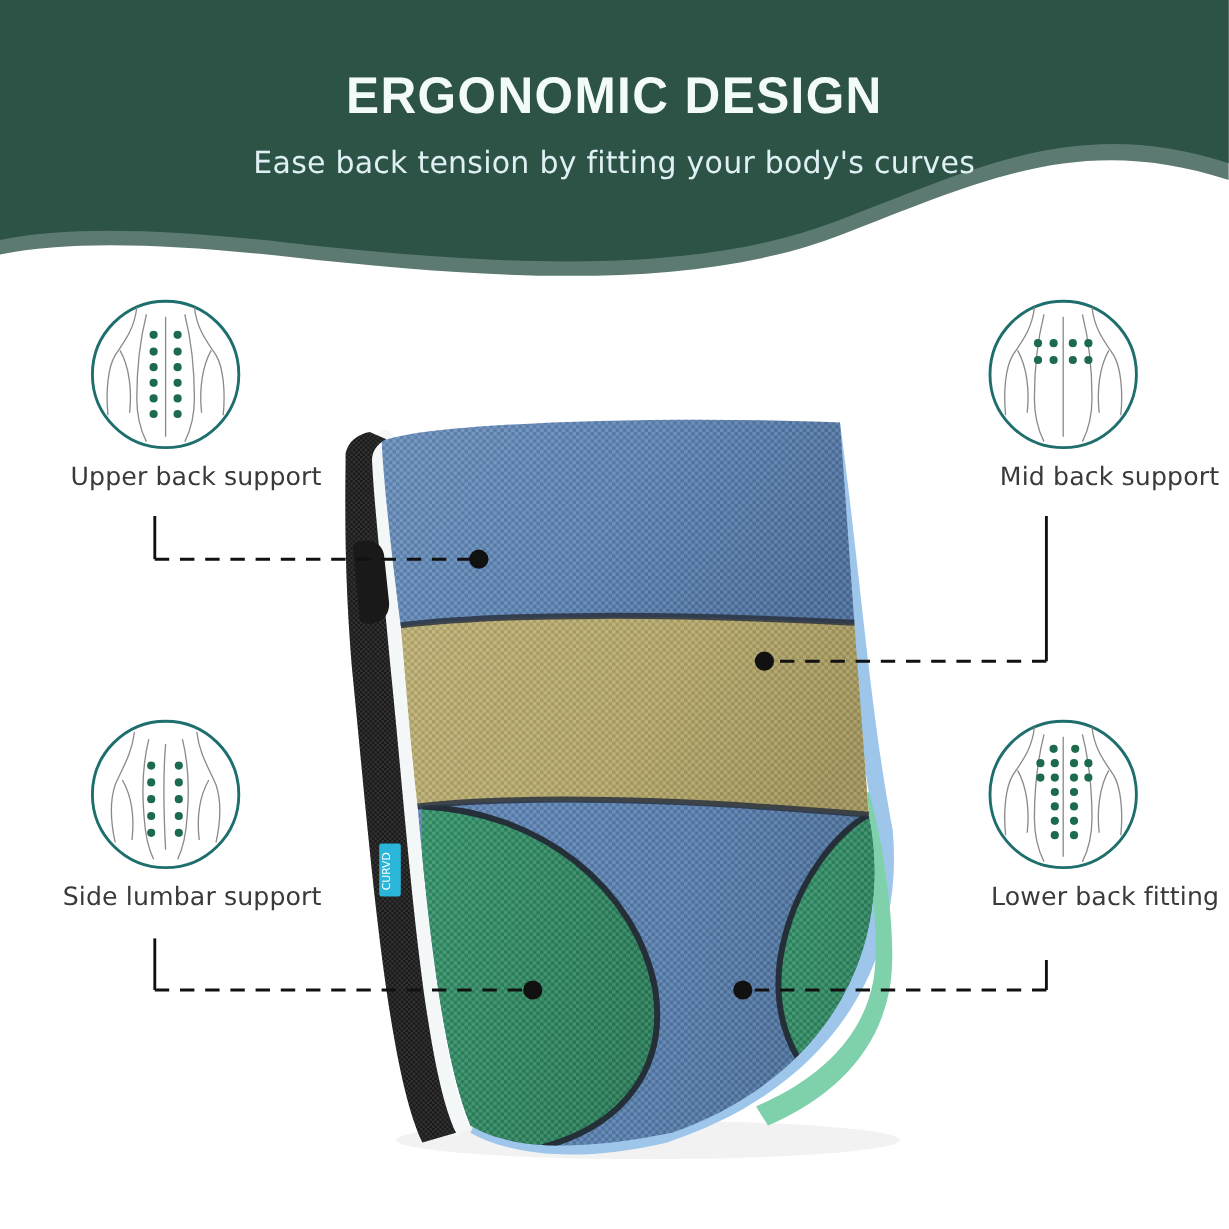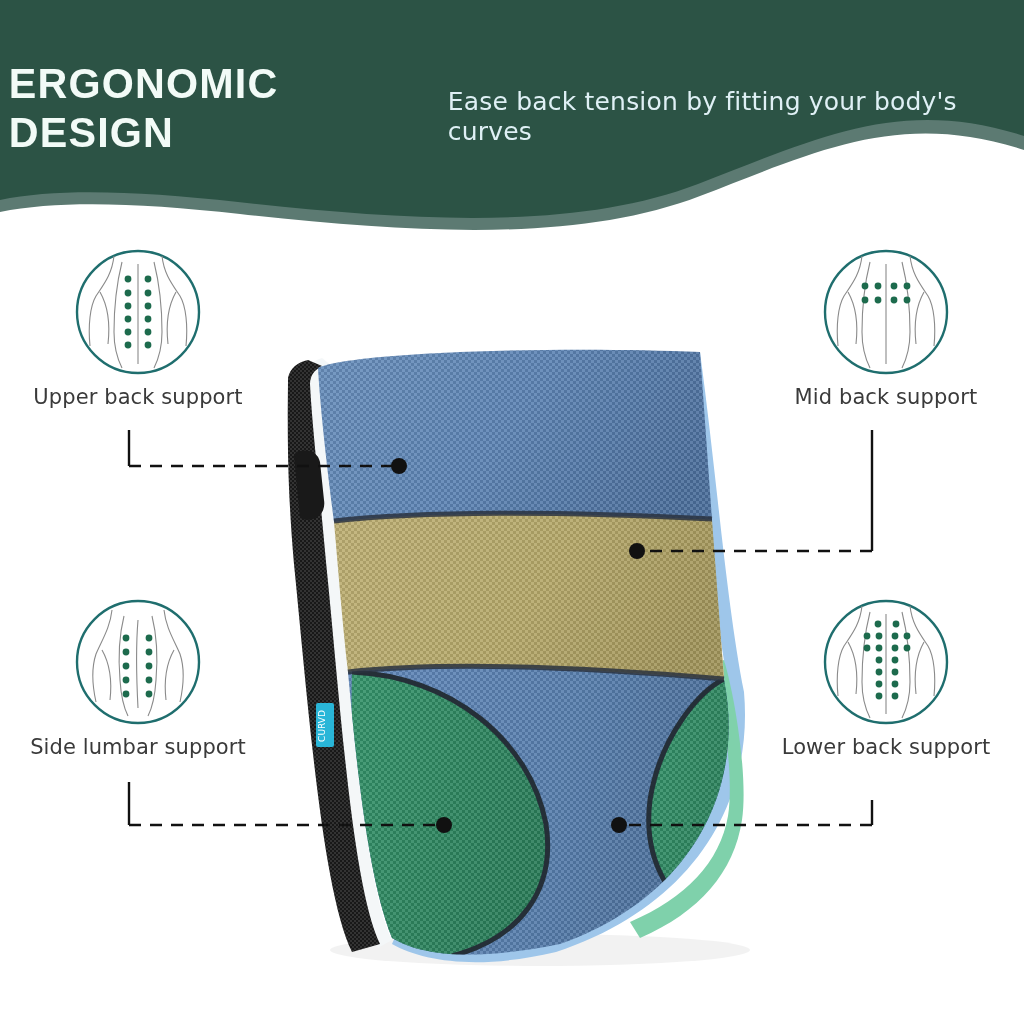--- a/index.html
+++ b/index.html
@@ -9,21 +9,21 @@
     font-family:"Liberation Sans", sans-serif;
     overflow:hidden;
     position:relative;
   }
   #stage{position:absolute;inset:0;width:1024px;height:1024px;}
 
   
   .header-svg{position:absolute;top:0;left:0;width:1024px;height:240px;}
   .header-text{
     position:absolute;top:0;left:0;width:1024px;height:160px;
-    display:flex;flex-direction:row;align-items:center;justify-content:space-between;
+    display:flex;flex-direction:column;align-items:center;justify-content:flex-start;
     padding-top:56px;box-sizing:border-box;
     pointer-events:none;
   }
   .title{
     font-family:"Liberation Sans", sans-serif;
     font-weight:700;
     font-size:43px;
     letter-spacing:1.2px;
     color:#f2fbf7;
     margin:0;
@@ -39,21 +39,21 @@
     transform:scaleX(0.98);
   }
 
   
   .callout{position:absolute;width:260px;}
   .callout .circle-wrap{display:flex;justify-content:center;}
   .callout .cap{
     font-family:"DejaVu Sans", sans-serif;
     font-size:21px;
     color:#3a3a3a;
-    text-align:center;
+    text-align:right;
     margin-top:10px;
     line-height:1.12;
     letter-spacing:0.1px;
   }
   #c-upper{left:8px;top:248px;}
   #c-mid{left:756px;top:248px;}
   #c-side{left:8px;top:598px;}
   #c-lower{left:756px;top:598px;}
 
   .leader-svg{position:absolute;top:0;left:0;width:1024px;height:1024px;pointer-events:none;}
@@ -338,16 +338,16 @@
             <circle cx="73" cy="62" r="3.4"></circle>
           <circle cx="57" cy="74" r="3.4"></circle>
             <circle cx="73" cy="74" r="3.4"></circle>
           <circle cx="57" cy="86" r="3.4"></circle>
             <circle cx="73" cy="86" r="3.4"></circle>
           <circle cx="57" cy="98" r="3.4"></circle>
             <circle cx="73" cy="98" r="3.4"></circle>
         </g>
       </svg>
     </div>
-    <div class="cap">Lower back support</div>
+    <div class="cap">Lower back fitting</div>
   </div>
 
 </div>
 
 </body></html>

